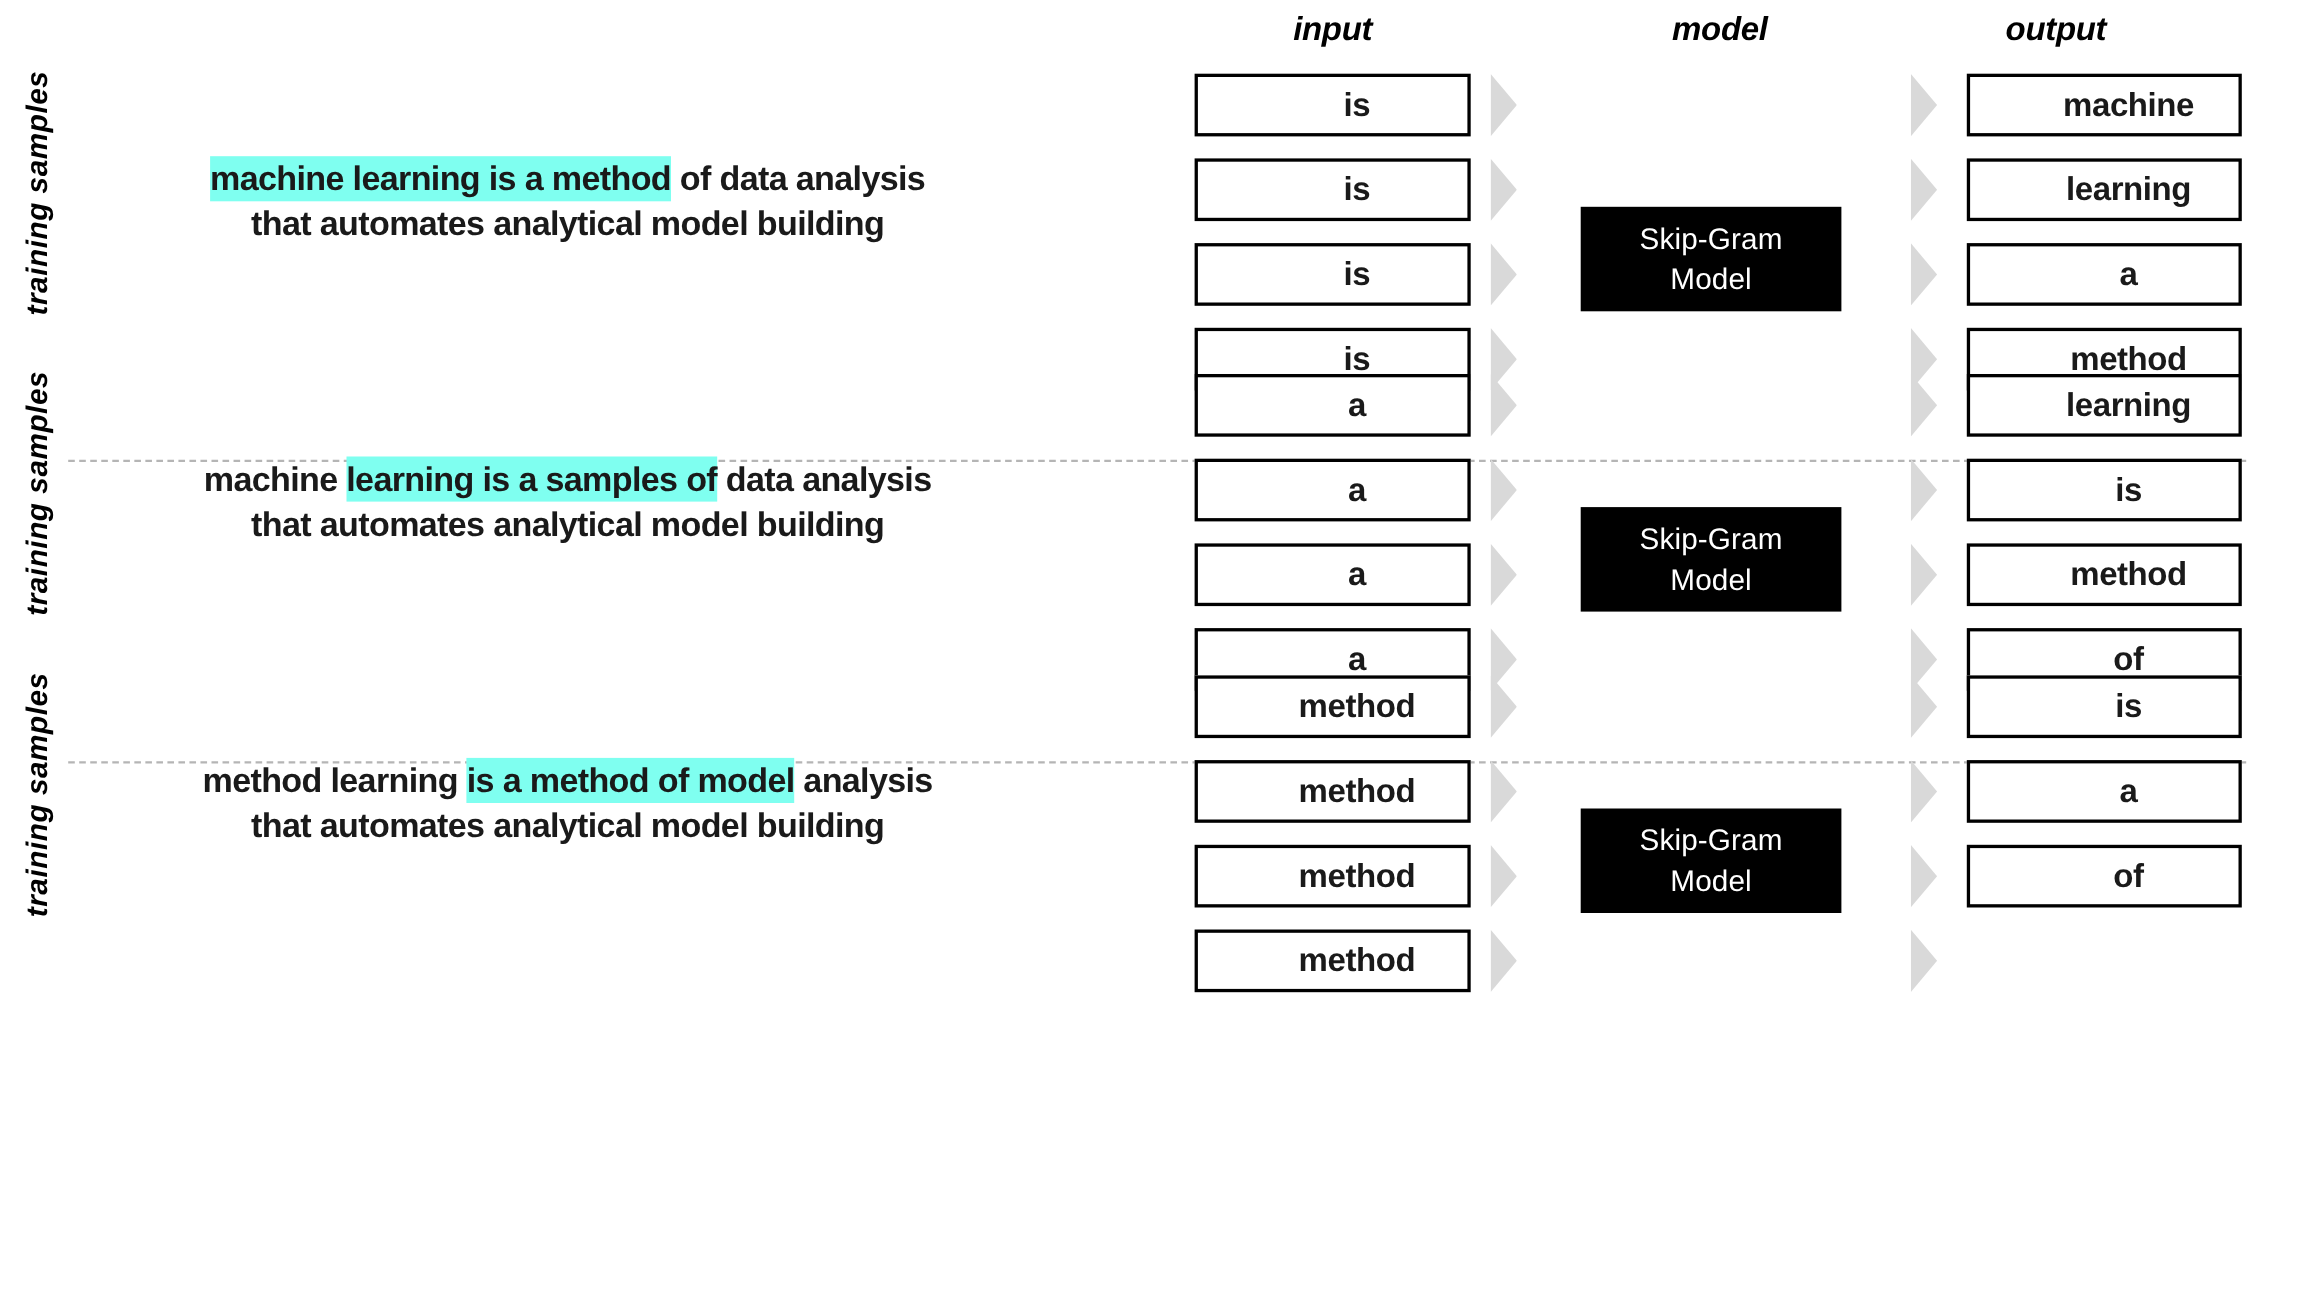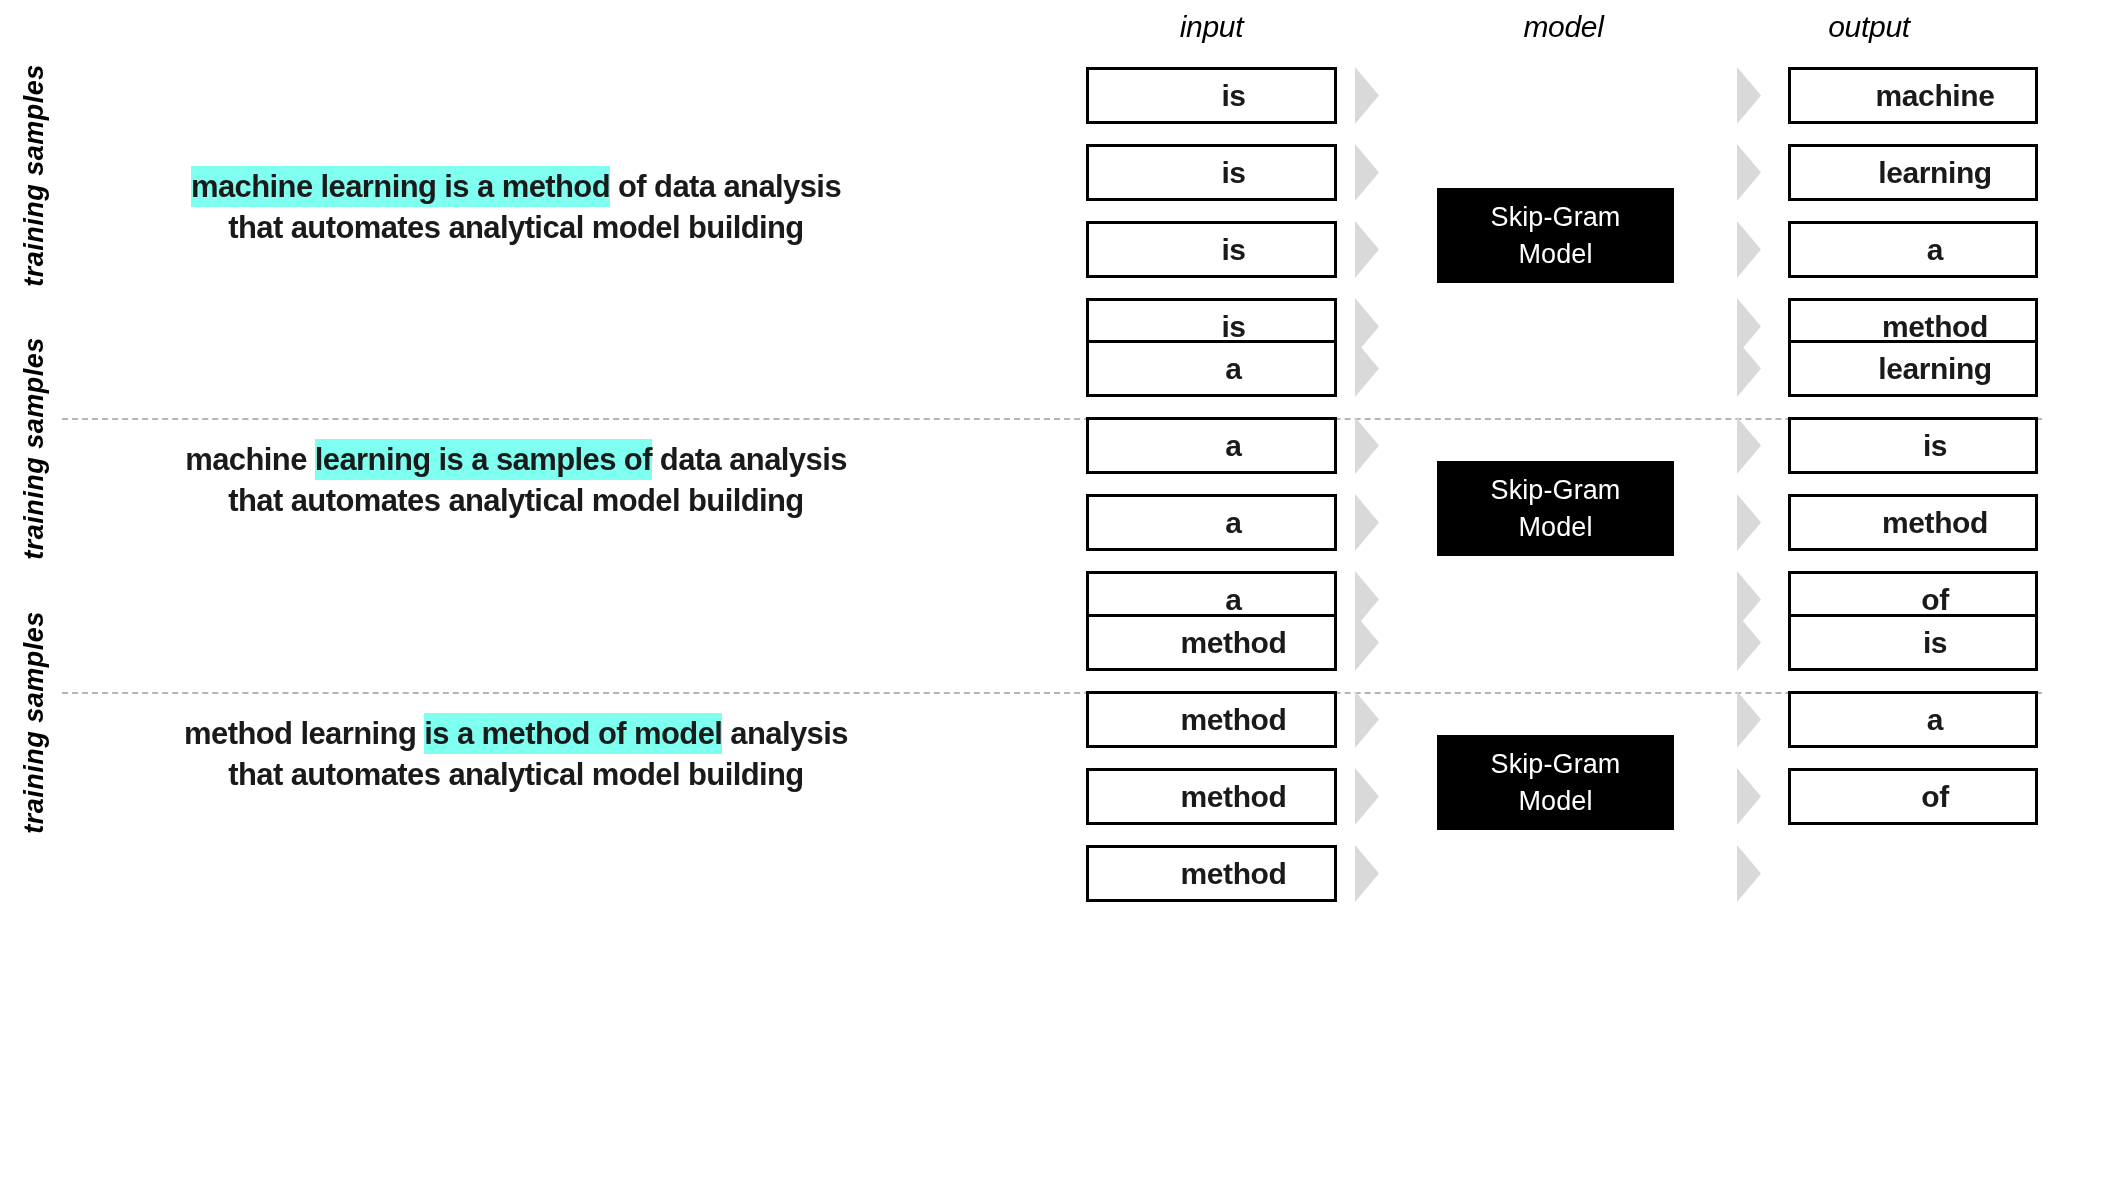--- a/index.html
+++ b/index.html
@@ -14,21 +14,21 @@
     font-family: "Liberation Sans", sans-serif;
     overflow: hidden;
   }
 
   
   .col-header {
     position: absolute;
     top: 10px;
     font-size: 30px;
     font-style: italic;
-    font-weight: 400;
+    font-weight: 700;
     color: #000000;
     text-align: center;
     letter-spacing: -0.3px;
   }
   #hdr-input  { left: 1086px; width: 251px; }
   #hdr-model  { left: 1437px; width: 253px; }
   #hdr-output { left: 1744px; width: 250px; }
 
   
   .block {
@@ -62,21 +62,20 @@
     position: absolute;
     left: 66px;
     top: 88px;
     width: 900px;
     text-align: center;
     font-size: 31px;
     font-weight: 700;
     line-height: 41px;
     color: #1a1a1a;
     letter-spacing: -0.6px;
-    margin-top: 24px;
   }
   .sentence .hl {
     background: #7ffff0;
     padding: 3px 0 3px 0;
     box-decoration-break: clone;
     -webkit-box-decoration-break: clone;
   }
 
   
   .wordbox {

